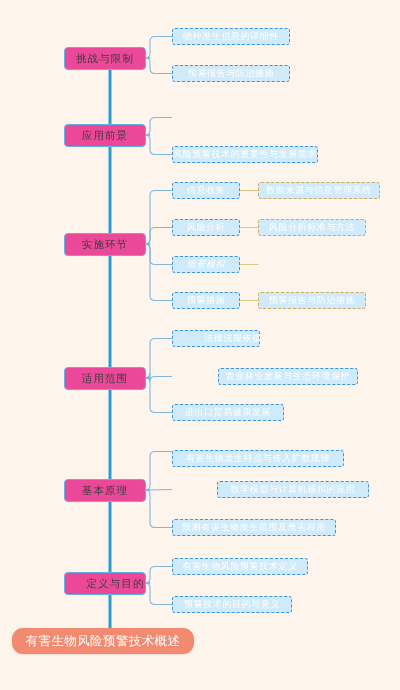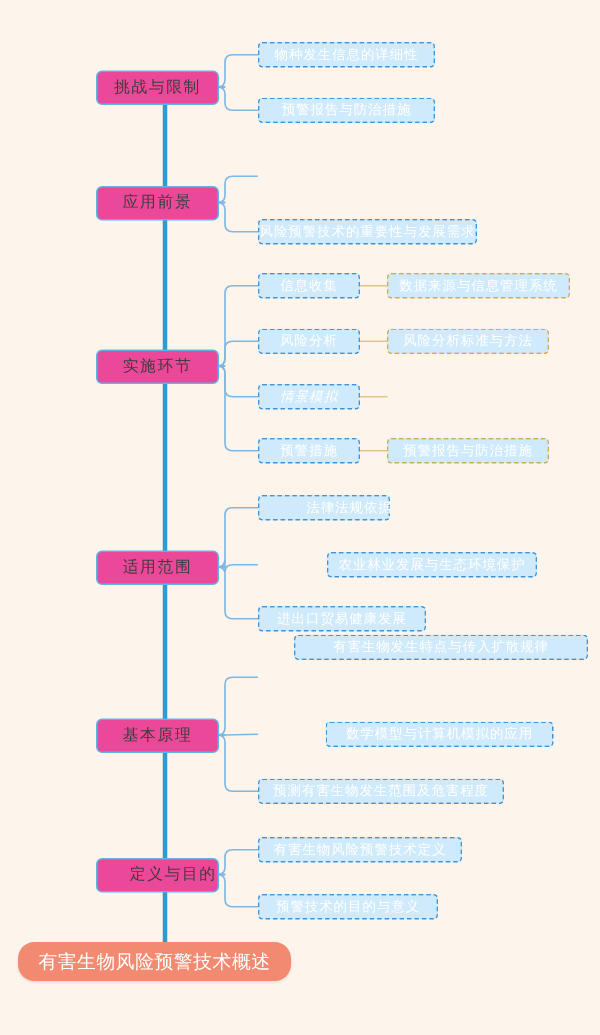--- a/index.html
+++ b/index.html
@@ -100,20 +100,20 @@
     <div class="node lv2" style="left: 172px; top: 219px; width: 68px; height: 17px;">风险分析</div>
     <div class="node lv3" style="left: 258px; top: 219px; width: 108px; height: 17px;">风险分析标准与方法</div>
     <div class="node lv2" style="left: 172px; top: 256px; width: 68px; height: 17px; font-style: italic;">情景模拟</div>
     <div class="node lv2" style="left: 172px; top: 292px; width: 68px; height: 17px;">预警措施</div>
     <div class="node lv3" style="left: 258px; top: 292px; width: 108px; height: 17px;">预警报告与防治措施</div>
     <div class="node lv1" style="left: 64px; top: 366.5px; width: 82px; height: 23px;">适用范围</div>
     <div class="node lv2" style="left: 172px; top: 330px; width: 88px; height: 17px; padding-left: 34px;">法律法规依据</div>
     <div class="node lv2" style="left: 172px; top: 368px; width: 140px; height: 17px; margin-left: 46px;">农业林业发展与生态环境保护</div>
     <div class="node lv2" style="left: 172px; top: 404px; width: 112px; height: 17px;">进出口贸易健康发展</div>
     <div class="node lv1" style="left: 64px; top: 478.5px; width: 82px; height: 23px;">基本原理</div>
-    <div class="node lv2" style="left: 172px; top: 423px; width: 196px; height: 17px; margin-left: 24px;">有害生物发生特点与传入扩散规律</div>
+    <div class="node lv2" style="left: 172px; top: 450px; width: 172px; height: 17px;">有害生物发生特点与传入扩散规律</div>
     <div class="node lv2" style="left: 172px; top: 481px; width: 152px; height: 17px; margin-left: 45px;">数学模型与计算机模拟的应用</div>
     <div class="node lv2" style="left: 172px; top: 519px; width: 164px; height: 17px;">预测有害生物发生范围及危害程度</div>
     <div class="node lv1" style="left: 64px; top: 571.5px; width: 82px; height: 23px; padding-left: 21px;">定义与目的</div>
     <div class="node lv2" style="left: 172px; top: 558px; width: 136px; height: 17px;">有害生物风险预警技术定义</div>
     <div class="node lv2" style="left: 172px; top: 596px; width: 120px; height: 17px;">预警技术的目的与意义</div>
     <div class="node root" style="left: 12px; top: 628px; width: 182px; height: 26px;">有害生物风险预警技术概述</div>
   </div>
 
 </body></html>

